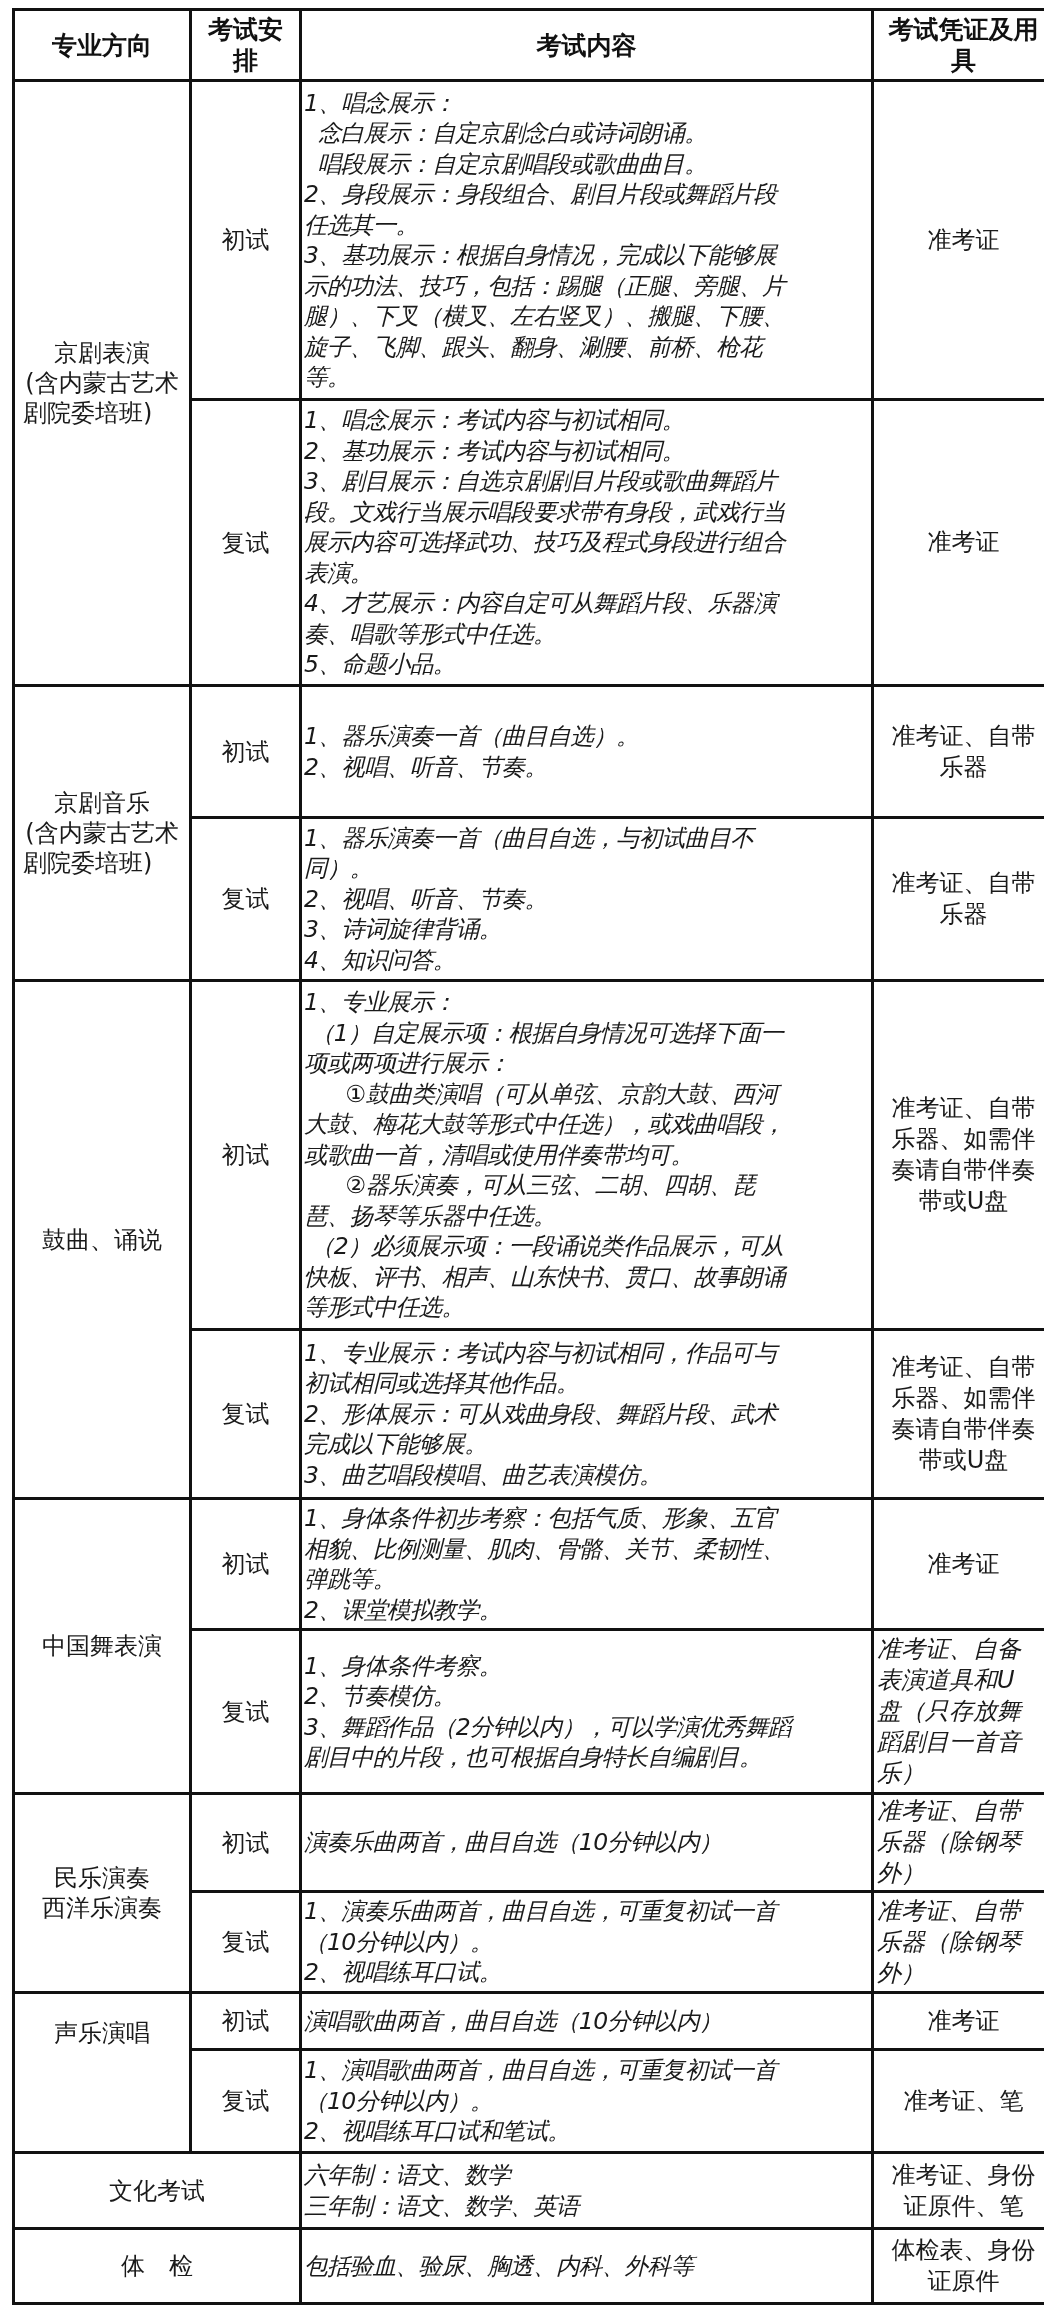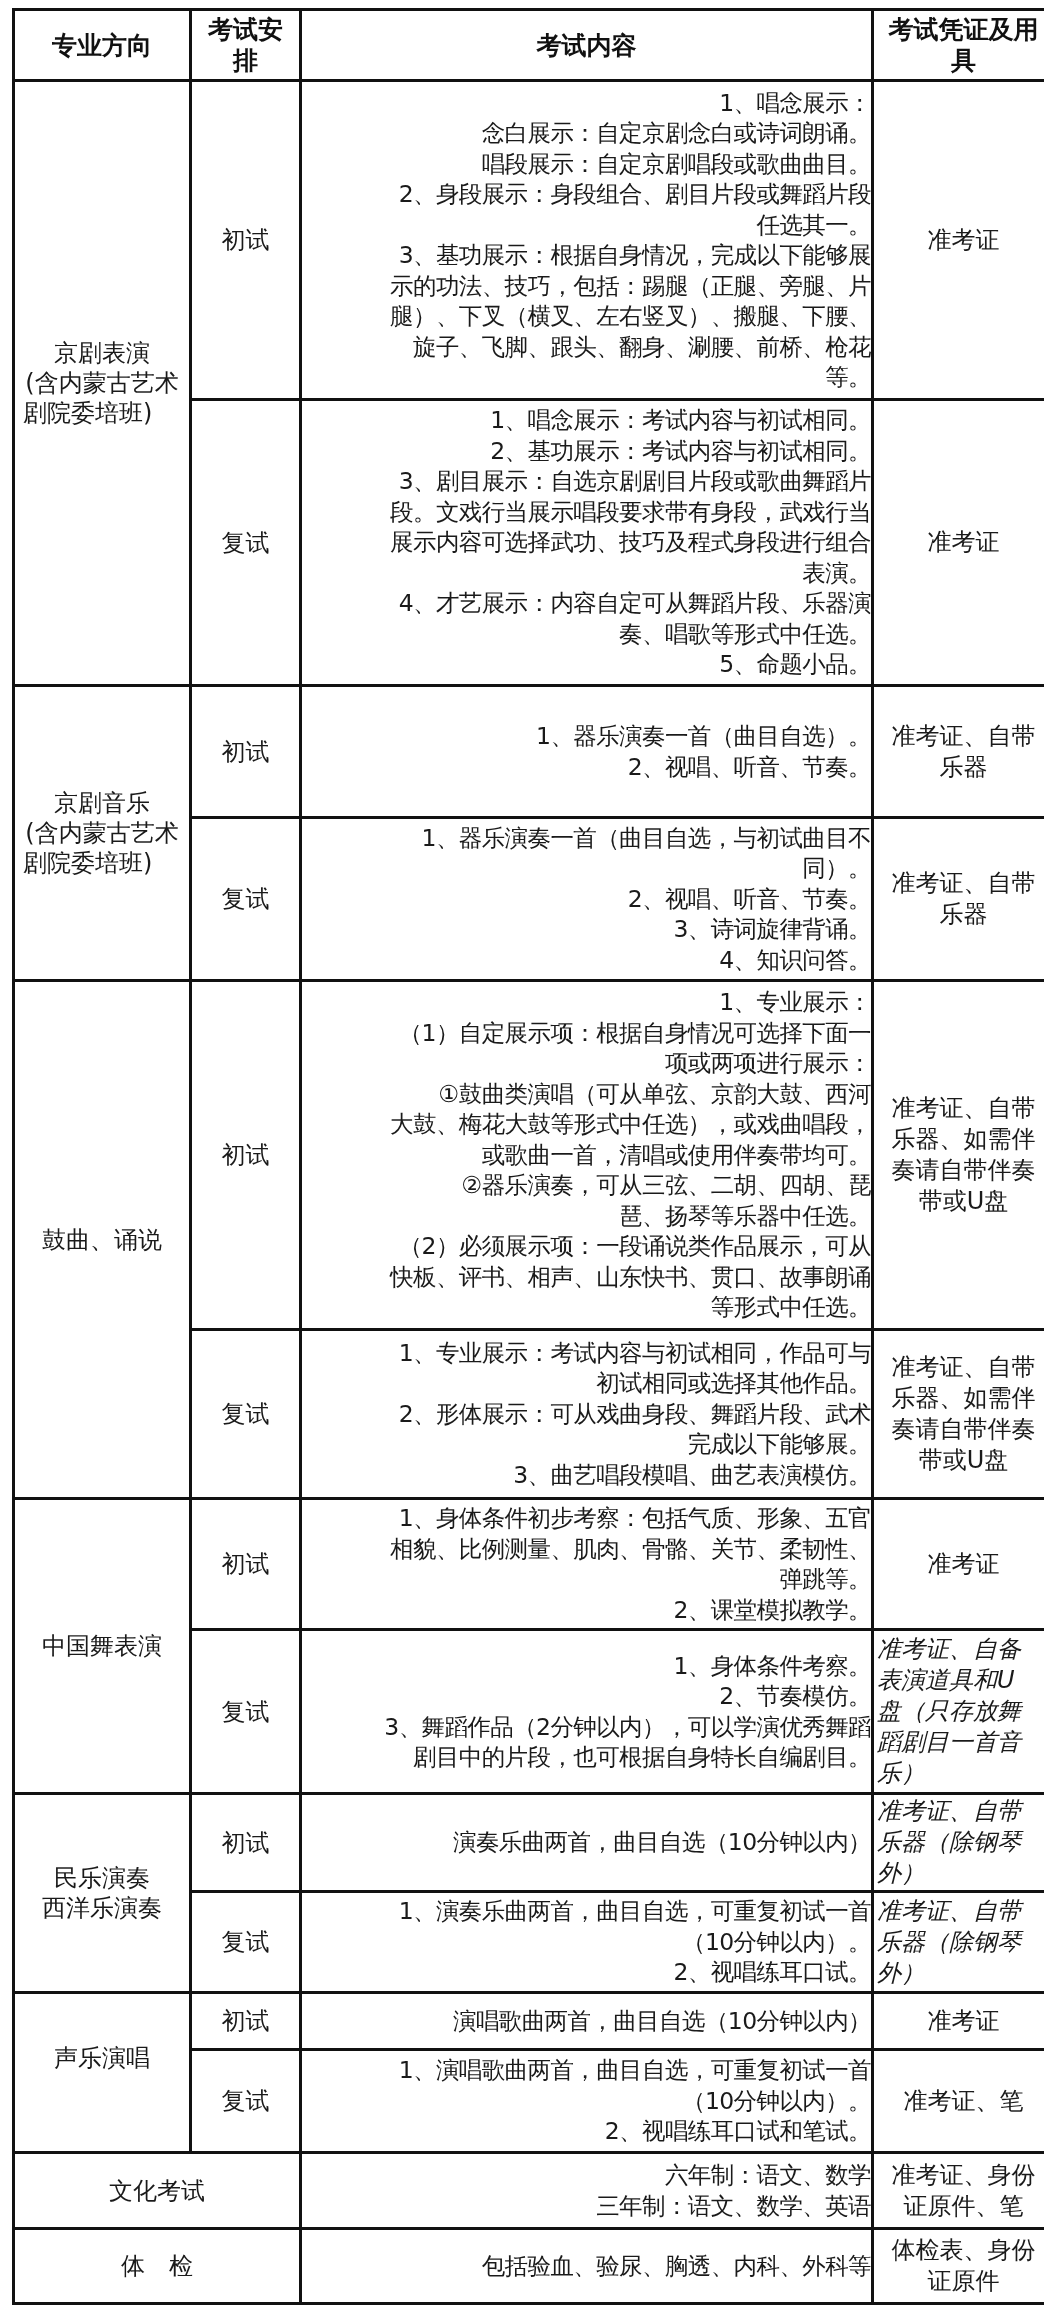--- a/index.html
+++ b/index.html
@@ -3,21 +3,21 @@
 <meta charset="utf-8">
 <style>
   html, body { margin: 0; padding: 0; background: #ffffff; }
   body { width: 1044px; height: 2309px; position: relative; overflow: hidden;
          font-family: "DejaVu Sans", "Liberation Sans", sans-serif; color: #1a1a1a; }
   table.exam { position: absolute; left: 12px; top: 8px; width: 1041px;
                border-collapse: collapse; table-layout: fixed; }
   table.exam td, table.exam th { border: 3px solid #111; padding: 0; vertical-align: middle; overflow: hidden; }
   table.exam th { font-weight: bold; font-size: 25px; line-height: 31px; text-align: center; color: #111; }
   .c-stage { text-align: center; font-size: 24px; line-height: 30px; }
-  .c-content { text-align: right; font-size: 23.5px; line-height: 30.5px; padding-left: 2px !important; white-space: nowrap; letter-spacing: -0.6px; }
+  .c-content { text-align: left; font-size: 23.5px; line-height: 30.5px; padding-left: 2px !important; white-space: nowrap; letter-spacing: -0.6px; font-style: italic; }
   .c-cred { text-align: center; font-size: 24px; line-height: 31px; margin-left: 37px; }
   .c-cred.left { text-align: left; padding-left: 3px !important; font-style: italic; }
   .line { display: block; white-space: nowrap; }
   .merged-label { text-align: center; font-size: 24px; line-height: 30px; }
 </style>
 </head>
 <body>
 
 <table class="exam">
   <colgroup>
@@ -209,21 +209,21 @@
           <span class="line">2、视唱练耳口试。</span>
         </td>
     <td class="c-cred left">
           <span class="line">准考证、自带</span>
           <span class="line">乐器（除钢琴</span>
           <span class="line">外）</span>
         </td>
   </tr>
 
   <tr style="height:57px">
-    <td rowspan="2" class="merged-label" style="vertical-align:top;padding-top:49px">
+    <td rowspan="2" class="merged-label" style="vertical-align:top;padding-top:24px">
       <span class="line">声乐演唱</span>
     </td>
     <td class="c-stage">初试</td>
     <td class="c-content">
           <span class="line">演唱歌曲两首，曲目自选（10分钟以内）</span>
         </td>
     <td class="c-cred">
           <span class="line">准考证</span>
         </td>
   </tr>

